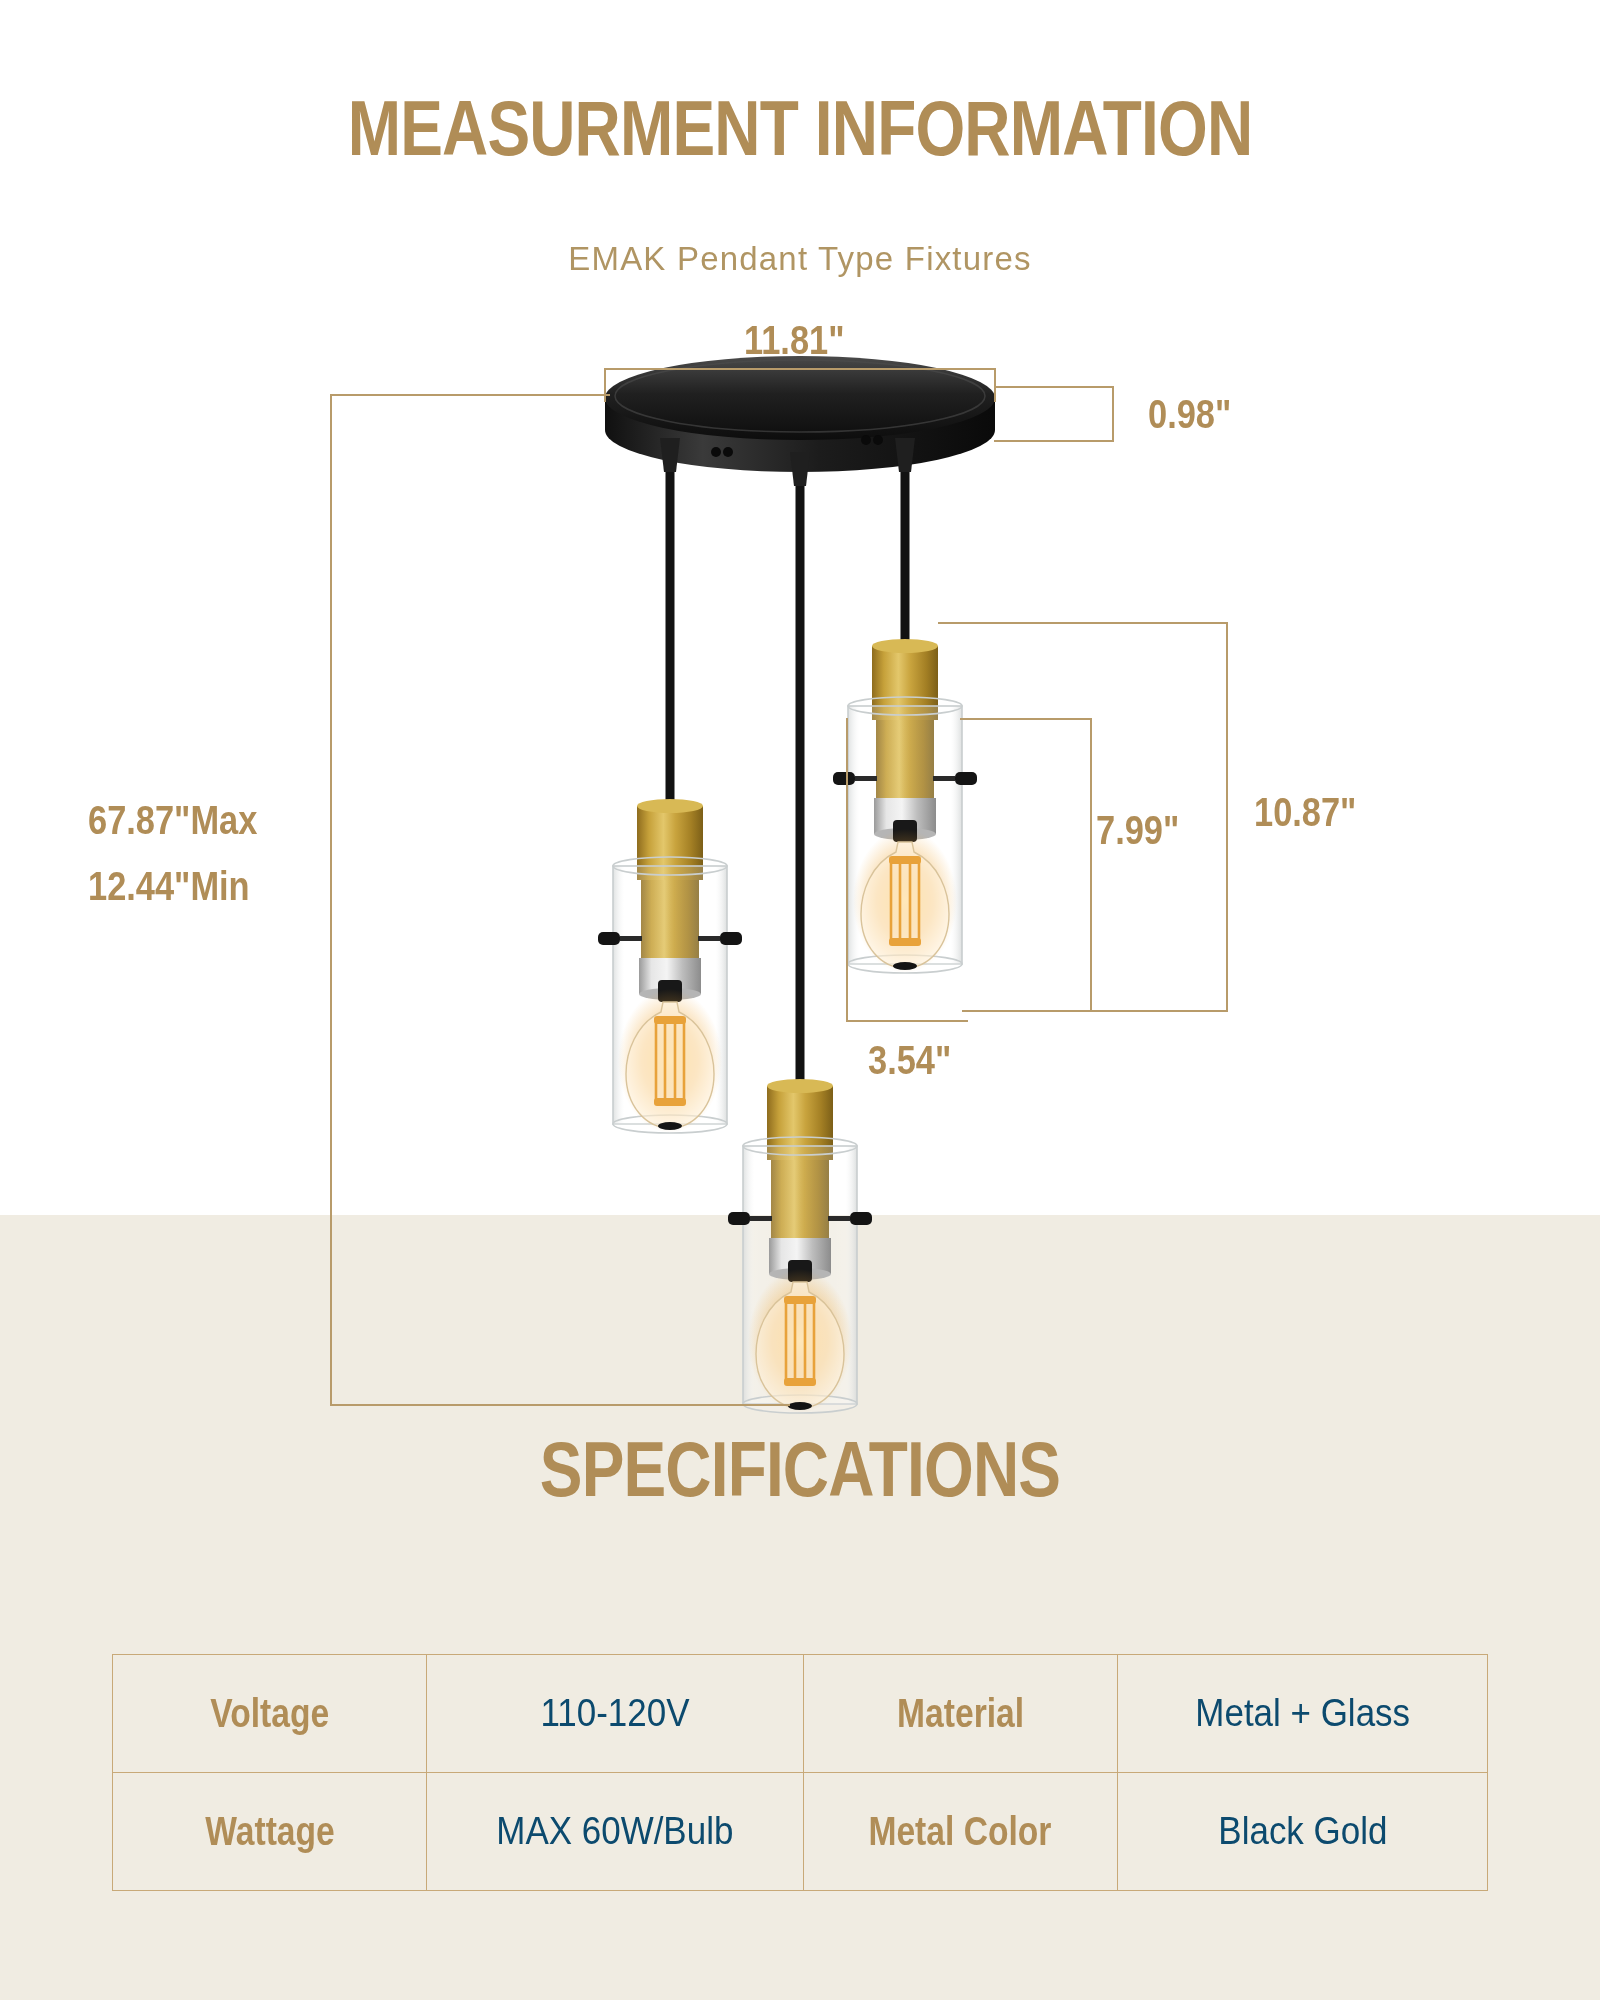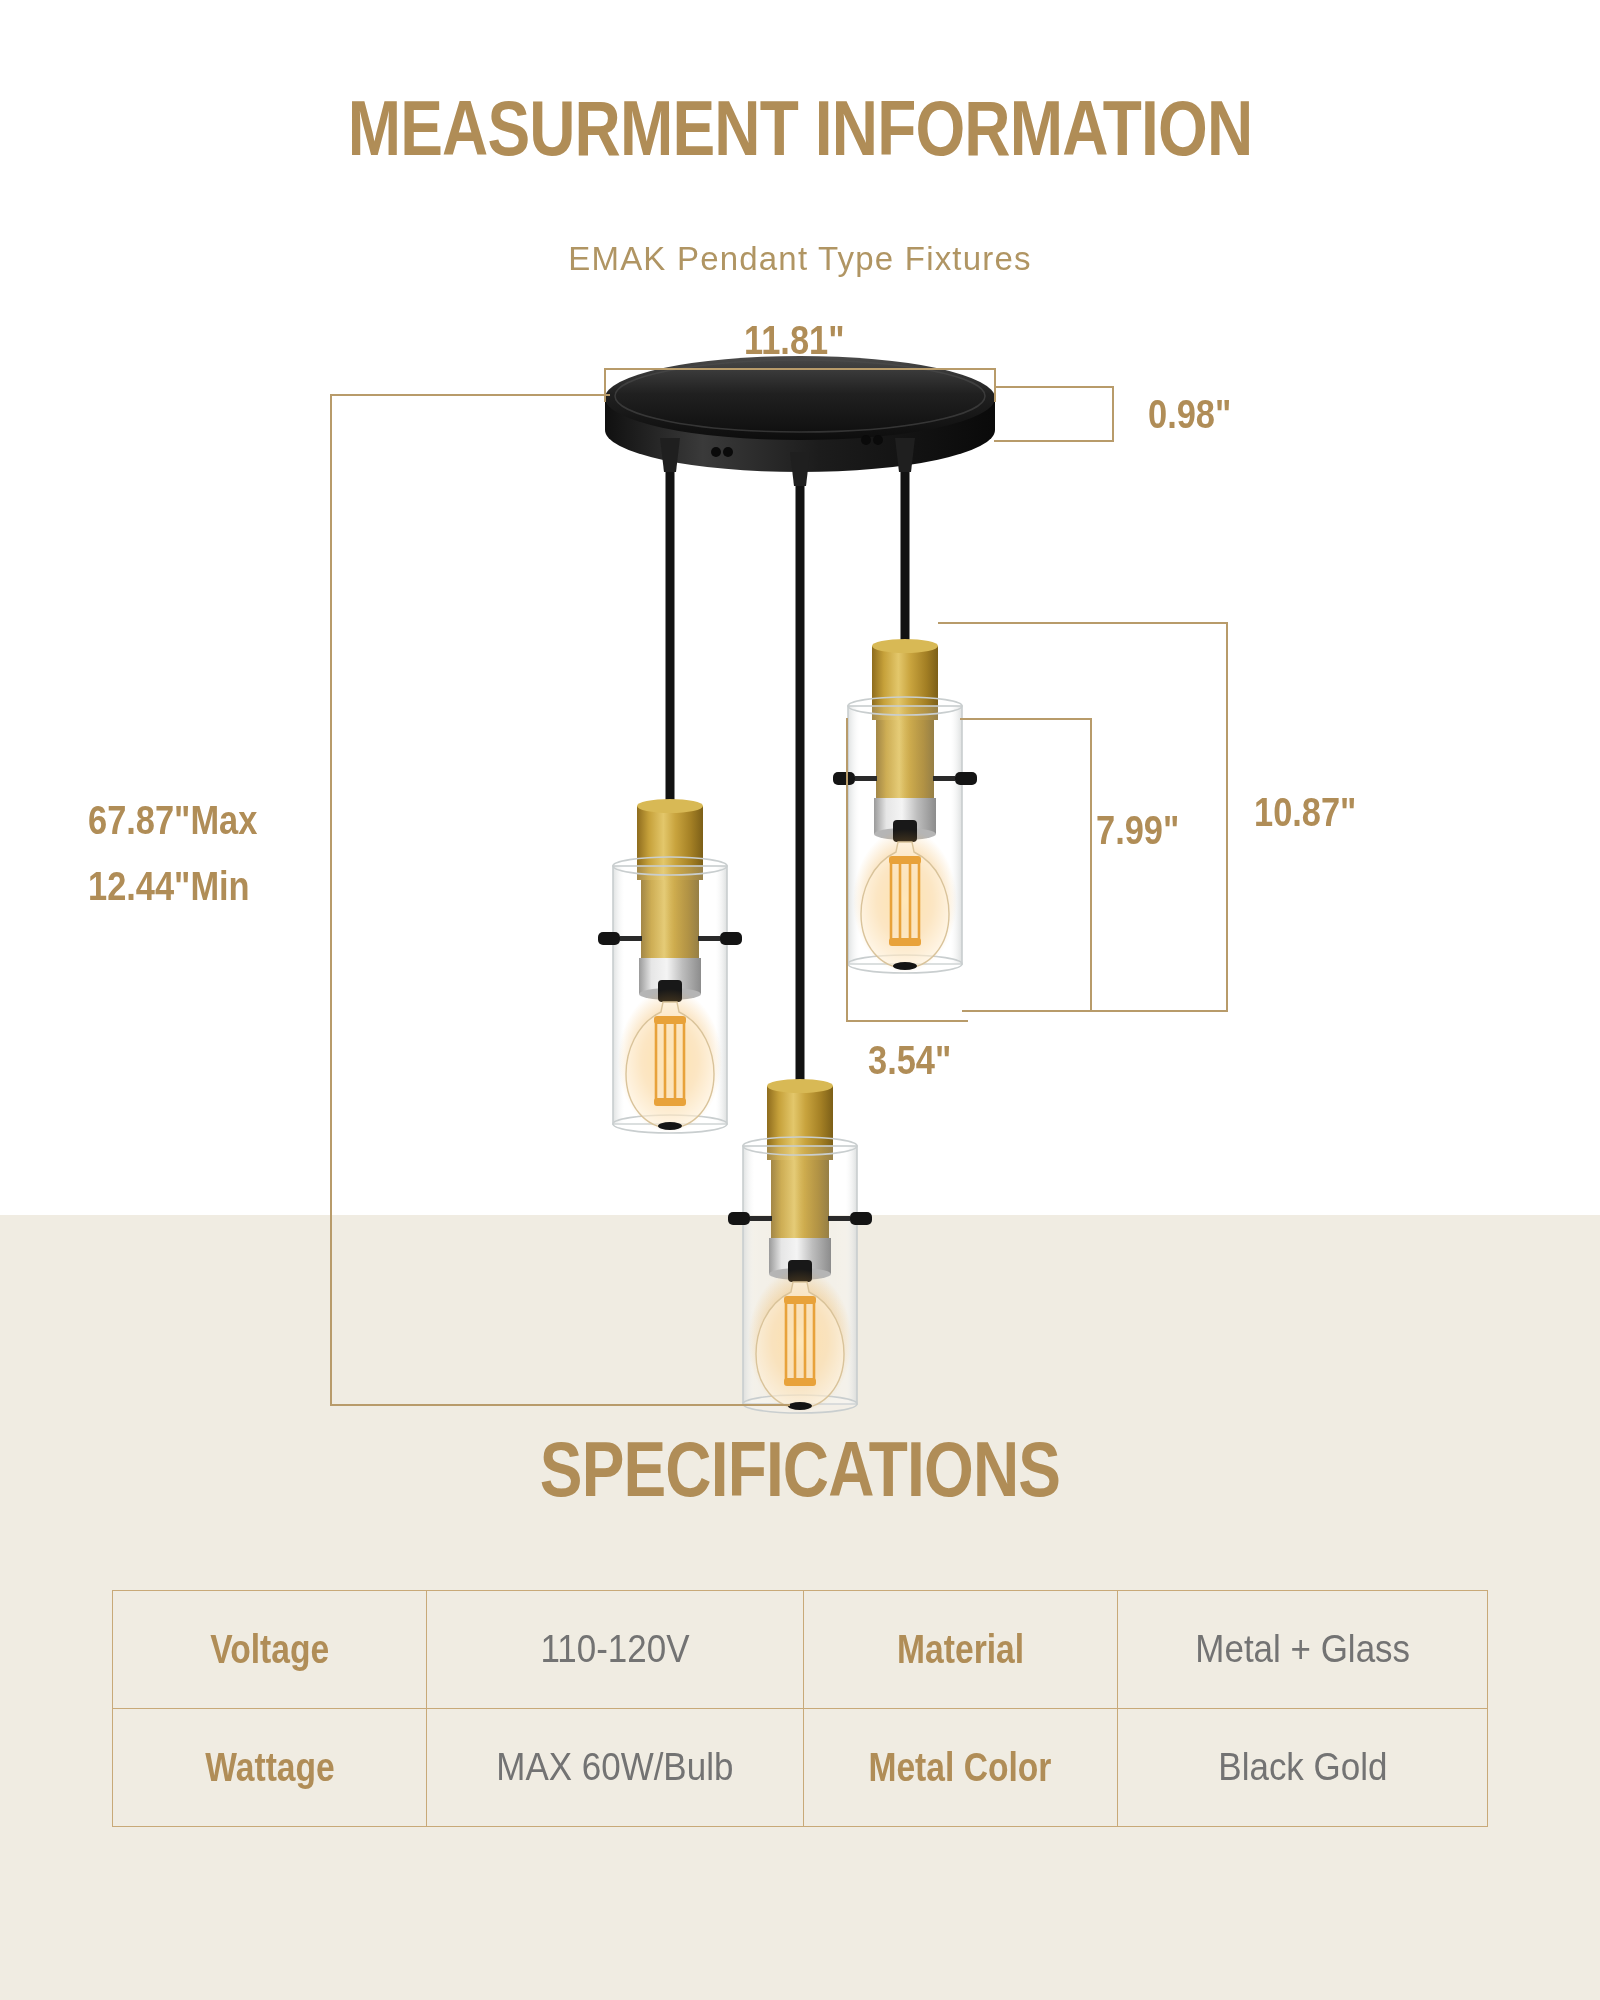--- a/index.html
+++ b/index.html
@@ -42,21 +42,21 @@
     font-family:"Liberation Sans Narrow","Liberation Sans",sans-serif;
     font-weight:bold; color:#B08D57; white-space:nowrap;
     transform:scaleX(0.86); transform-origin:left center;
   }
 
   
   #fixture { position:absolute; left:0; top:0; width:1600px; height:1420px; }
 
   
   #spec-table {
-    position:absolute; left:112px; top:1590px;
+    position:absolute; left:112px; top:1654px;
     width:1376px;
     border-collapse:collapse;
   }
   #spec-table td {
     border:1.4px solid #C8A978;
     height:118px;
     text-align:center;
     vertical-align:middle;
     padding:4px 6px;
   }
@@ -65,21 +65,21 @@
     font-family:"Liberation Sans Narrow","Liberation Sans",sans-serif;
     font-weight:bold;
     font-size:40px;
     color:#B08D57;
     letter-spacing:0px;
   }
   td.spec-key span { display:inline-block; transform:scaleX(0.84); }
   td.spec-val {
     width:398px;
     font-size:38px;
-    color:#737373;
+    color:#0c4a6e;
     font-weight:300;
   }
   td.spec-val span { display:inline-block; transform:scaleX(0.92); }
   .two-line { line-height:1.05; }
 </style>
 </head>
 <body>
 
 <div id="bg-top"></div>
 <div id="bg-bottom"></div>

